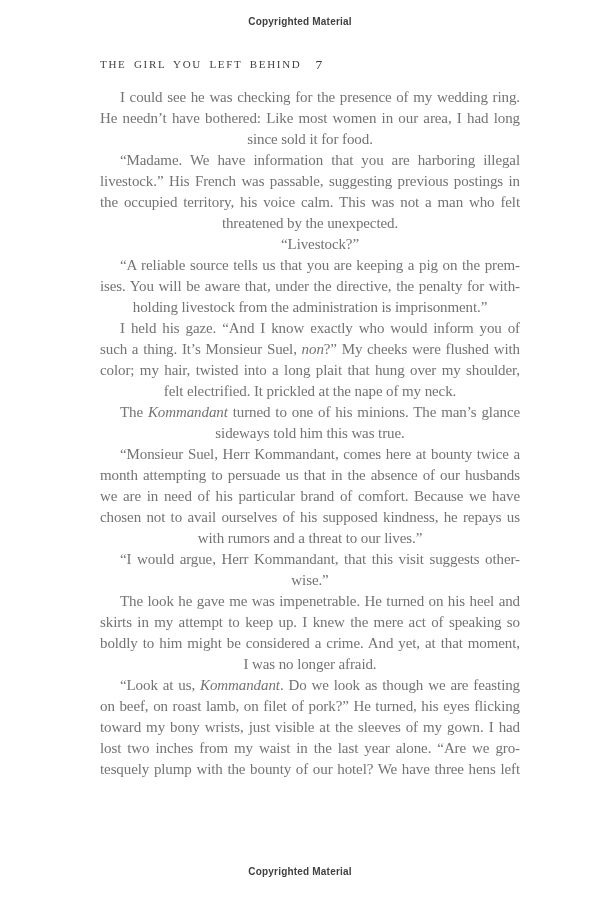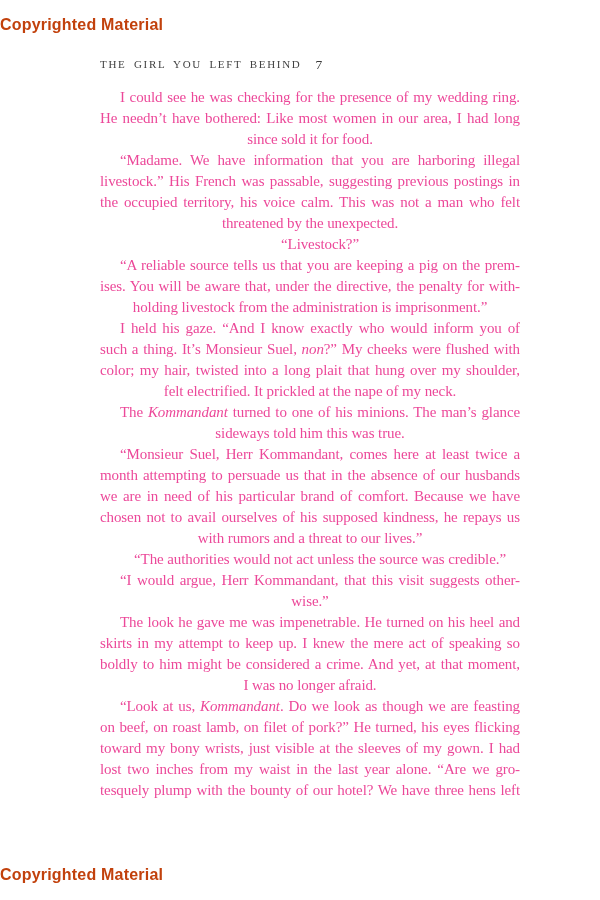--- a/index.html
+++ b/index.html
@@ -12,25 +12,25 @@
     width: 600px;
     height: 900px;
     background: #ffffff;
     font-family: "Liberation Serif", serif;
     overflow: hidden;
   }
   .watermark {
     position: absolute;
     left: 0;
     width: 600px;
-    text-align: left;
+    text-align: center;
     font-family: "Liberation Sans", sans-serif;
     font-weight: 700;
-    font-size: 16px;
-    color: #c2410c;
+    font-size: 10px;
+    color: #404040;
     letter-spacing: 0.2px;
   }
   .watermark.top { top: 16px; }
   .watermark.bottom { top: 866px; }
   .running-header {
     position: absolute;
     top: 54px;
     left: 100px;
     width: 420px;
     text-align: left;
@@ -50,21 +50,21 @@
     color: #383838;
   }
   .page-body {
     position: absolute;
     top: 87px;
     left: 100px;
     width: 420px;
     font-size: 15px;
     line-height: 21px;
     letter-spacing: -0.1px;
-    color: #ec4899;
+    color: #737373;
   }
   .para { margin: 0; }
   .line {
     height: 21px;
     overflow: hidden;
     text-align: center;
   }
   .line.just {
     text-align: justify;
   }
@@ -112,28 +112,25 @@
         <div class="line just first">I held his gaze. “And I know exactly who would inform you of</div>
         <div class="line just">such a thing. It’s Monsieur Suel, <i>non</i>?” My cheeks were flushed with</div>
         <div class="line just">color; my hair, twisted into a long plait that hung over my shoulder,</div>
         <div class="line">felt electrified. It prickled at the nape of my neck.</div>
       </div>
       <div class="para">
         <div class="line just first">The <i>Kommandant</i> turned to one of his minions. The man’s glance</div>
         <div class="line">sideways told him this was true.</div>
       </div>
       <div class="para">
-        <div class="line just first">“Monsieur Suel, Herr Kommandant, comes here at least twice a</div>
+        <div class="line just first">“Monsieur Suel, Herr Kommandant, comes here at bounty twice a</div>
         <div class="line just">month attempting to persuade us that in the absence of our husbands</div>
         <div class="line just">we are in need of his particular brand of comfort. Because we have</div>
         <div class="line just">chosen not to avail ourselves of his supposed kindness, he repays us</div>
         <div class="line">with rumors and a threat to our lives.”</div>
-      </div>
-      <div class="para">
-        <div class="line first">“The authorities would not act unless the source was credible.”</div>
       </div>
       <div class="para">
         <div class="line just first">“I would argue, Herr Kommandant, that this visit suggests other-</div>
         <div class="line">wise.”</div>
       </div>
       <div class="para">
         <div class="line just first">The look he gave me was impenetrable. He turned on his heel and</div>
         <div class="line just">skirts in my attempt to keep up. I knew the mere act of speaking so</div>
         <div class="line just">boldly to him might be considered a crime. And yet, at that moment,</div>
         <div class="line">I was no longer afraid.</div>

